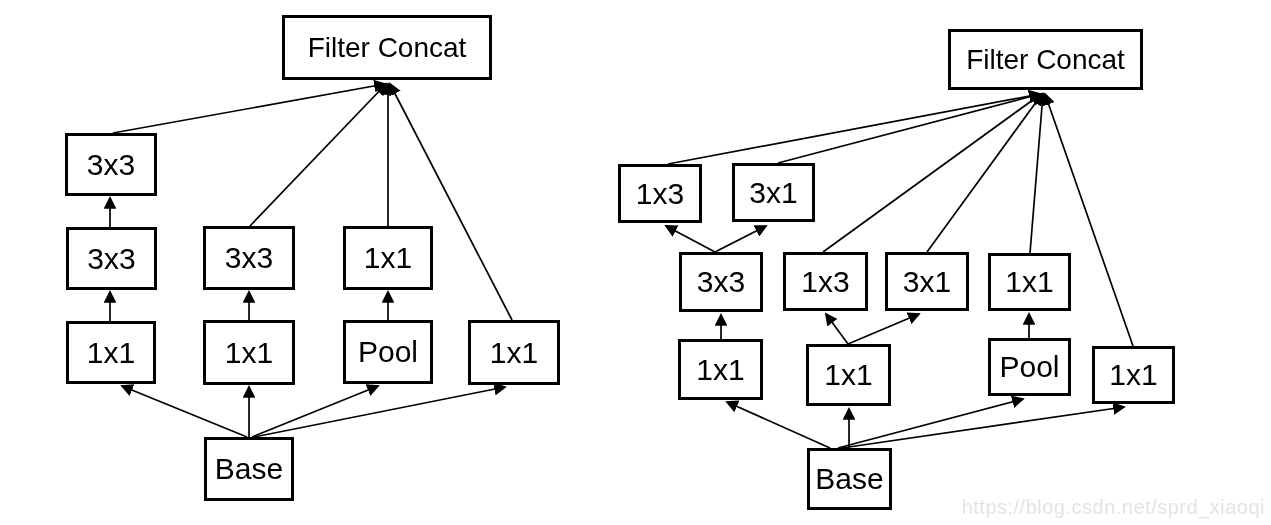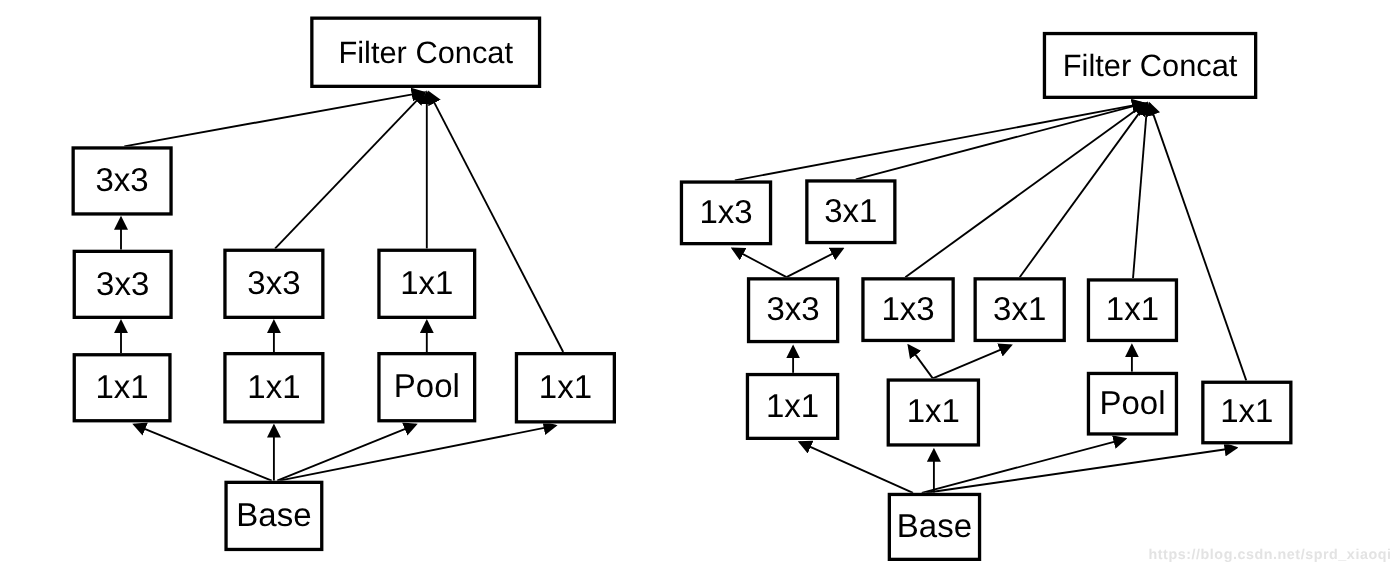--- a/index.html
+++ b/index.html
@@ -37,25 +37,24 @@
     white-space: nowrap;
   }
   .node.concat {
     font-size: 28px;
     text-align: center;
   }
   #watermark {
     position: absolute;
     right: 6px;
     top: 496px;
-    font-size: 13px;
+    font-size: 20px;
     letter-spacing: 0.5px;
     color: #e3e3e3;
     user-select: none;
-    font-weight: bold;
   }
 </style>
 </head>
 <body>
 
 <div id="canvas">
   <svg id="edge-layer" viewBox="0 0 1271 525" xmlns="http://www.w3.org/2000/svg">
     <defs>
       <marker id="arrow" viewBox="0 0 10 10" refX="8.5" refY="5" markerWidth="7.5" markerHeight="7.5" orient="auto-start-reverse">
         <path d="M 0 0 L 10 5 L 0 10 z" fill="#000000"></path>

